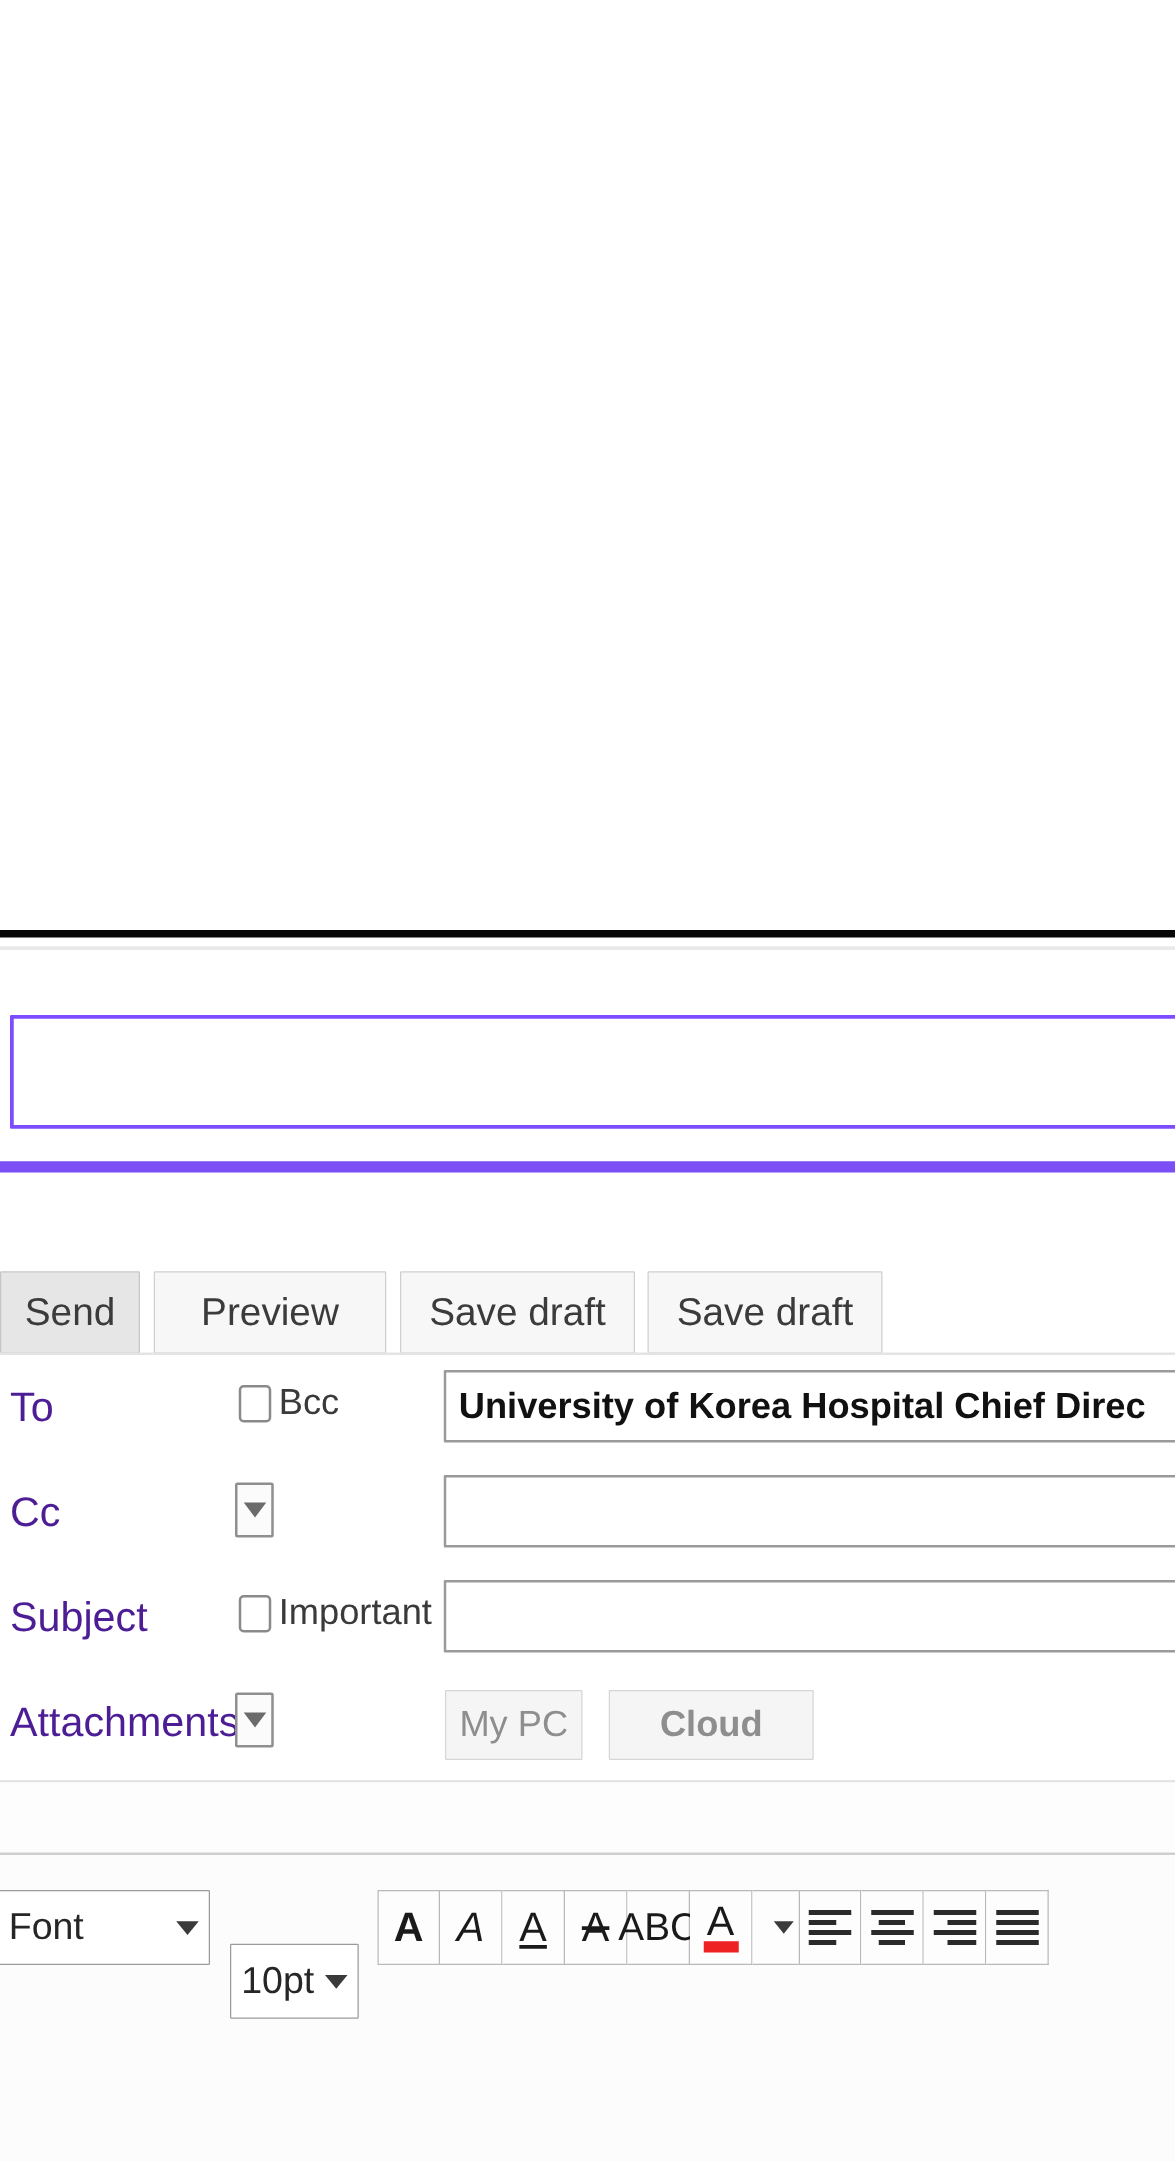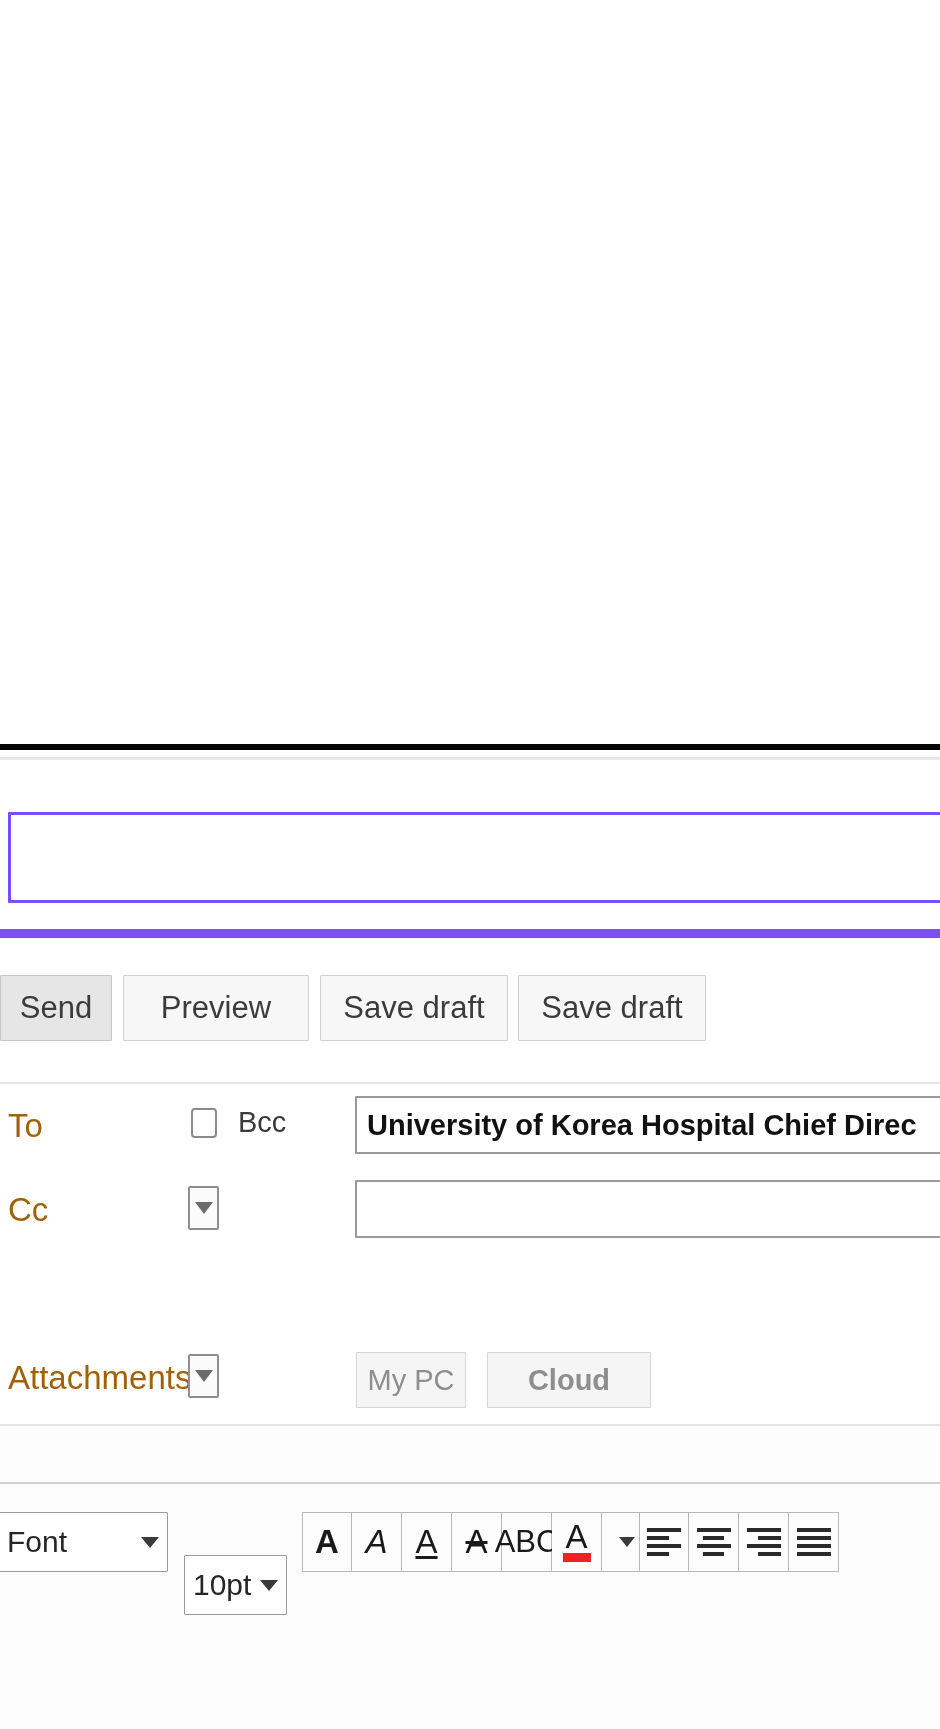--- a/index.html
+++ b/index.html
@@ -45,21 +45,21 @@
 
   
   .purple-bar {
     position: absolute; left: 0; top: 929px;
     width: 940px; height: 9px;
     background: #7b4ff5;
   }
 
   
   .action-row {
-    position: absolute; left: 0; top: 975px;
+    position: absolute; left: 0; top: 1017px;
     width: 940px; height: 68px;
   }
   .btn {
     position: absolute; top: 0;
     height: 66px;
     border: 1px solid #cfcfcf;
     background: #f7f7f7;
     color: #3b3b3b;
     font-size: 31px;
     font-family: "Liberation Sans", sans-serif;
@@ -78,36 +78,36 @@
 
   
   .fields {
     position: absolute; left: 0; top: 1084px;
     width: 940px; height: 340px;
     background: #ffffff;
   }
   .field-row { position: absolute; left: 0; width: 940px; height: 84px; }
   .field-label {
     position: absolute; left: 8px;
-    font-size: 33px; color: #a16207;
+    font-size: 33px; color: #4c1d95;
     line-height: 84px;
     white-space: nowrap;
   }
   .chk-wrap {
     position: absolute; left: 191px; top: 22px;
     display: flex; align-items: center; gap: 6px;
   }
   .chk {
     width: 26px; height: 30px;
     border: 2px solid #8a8a8a;
     border-radius: 4px;
     background: #ffffff;
     display: inline-block;
   }
-  .chk-label { font-size: 29px; color: #3a3a3a; margin-left: 15px; }
+  .chk-label { font-size: 29px; color: #3a3a3a; }
   .dropdown-sq {
     position: absolute; left: 188px; top: 18px;
     width: 31px; height: 44px;
     border: 2px solid #8f8f8f;
     background: #fbfbfb;
     display: flex; align-items: center; justify-content: center;
     border-radius: 2px;
   }
   .dropdown-sq .caret {
     width: 0; height: 0;
@@ -267,20 +267,28 @@
     </div>
 
     <div class="field-row" style="top:84px;">
       <div class="field-label">Cc</div>
       <div class="dropdown-sq">
         <span class="caret"></span>
       </div>
       <div class="field-input" style="font-weight:normal;"></div>
     </div>
 
+    <div class="field-row" style="top:168px;">
+      <div class="field-label">Subject</div>
+      <div class="chk-wrap">
+        <span class="chk"></span>
+        <span class="chk-label">Important</span>
+      </div>
+      <div class="field-input" style="font-weight:normal;"></div>
+    </div>
 
     <div class="field-row" style="top:252px;">
       <div class="field-label">Attachments</div>
       <div class="dropdown-sq" style="left:188px;">
         <span class="caret"></span>
       </div>
       <div class="attach-btn" style="left:356px;width:110px;">My PC</div>
       <div class="attach-btn" style="left:487px;width:164px;font-weight:bold;">Cloud</div>
     </div>
   </div>

